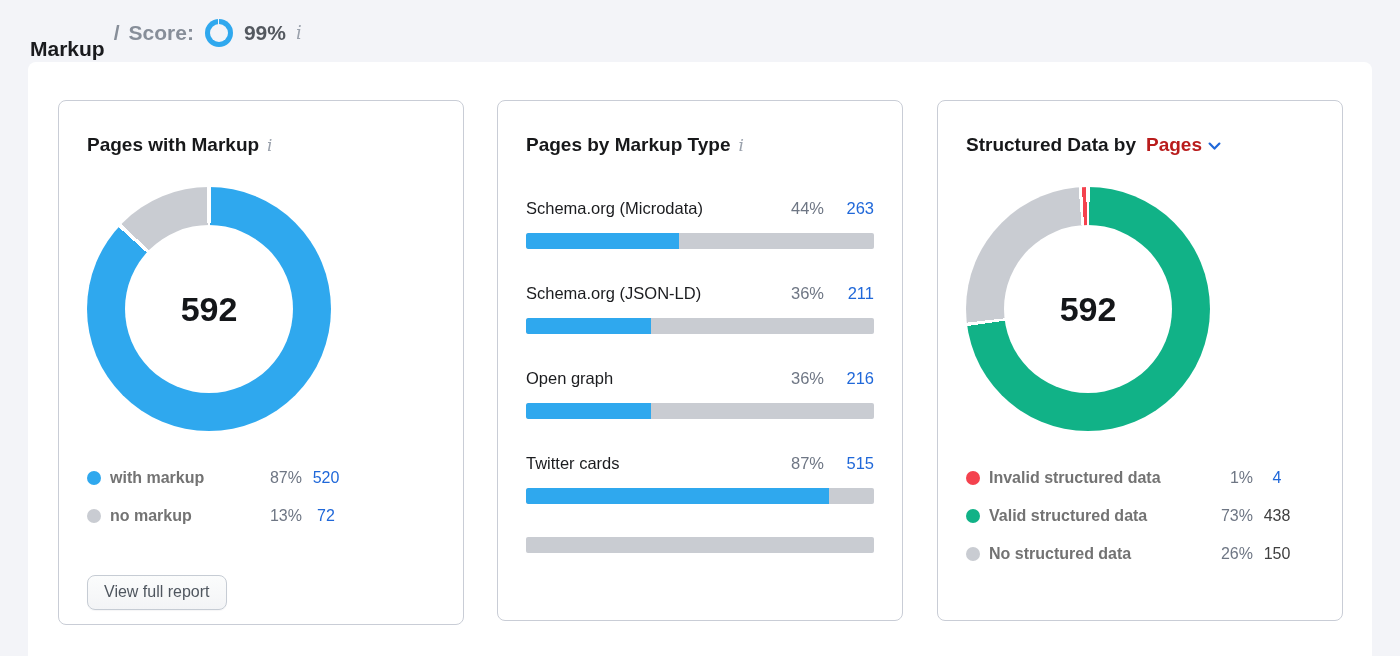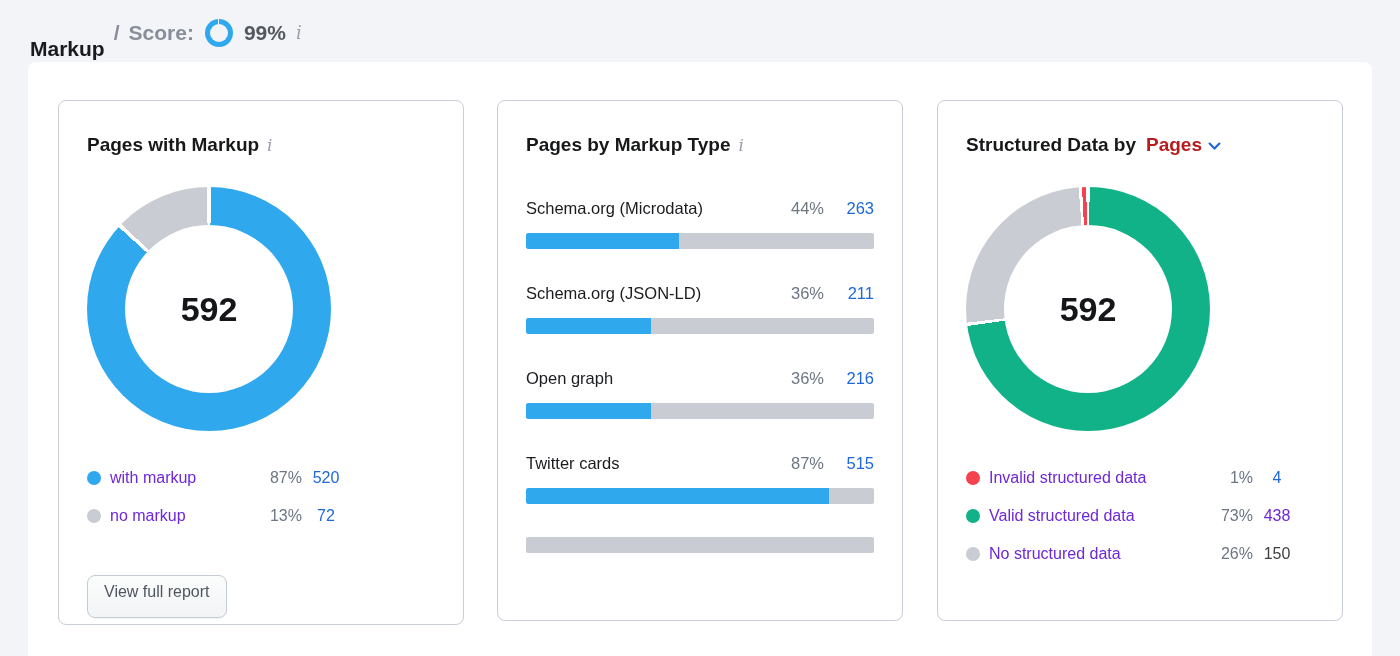--- a/index.html
+++ b/index.html
@@ -59,30 +59,30 @@
   .donut-hole {
     position: absolute; inset: 38px; border-radius: 50%; background: #fff;
     display: flex; align-items: center; justify-content: center;
   }
   .donut-total { font-size: 34px; font-weight: bold; color: #141619; }
 
   
   .legend { list-style: none; margin: 36px 0 0; padding: 0; }
   .lrow { display: flex; align-items: center; height: 22px; margin-bottom: 16px; font-size: 16px; }
   .dot { width: 14px; height: 14px; border-radius: 50%; flex: none; margin-right: 9px; }
-  .llabel { color: #6d28d9; }
+  .llabel { color: #737373; font-weight: bold; }
   .lrow-1 .llabel { width: 140px; }
   .lrow-3 .llabel { width: 212px; }
   .lpct { width: 52px; text-align: right; color: #6e7684; flex: none; }
   .lval { width: 48px; text-align: center; text-decoration: none; font-size: 16px; cursor: pointer; flex: none; }
 
   
   .btn {
     margin-top: 32px; display: inline-block;
-    padding: 7px 16px 16px; font-family: inherit; font-size: 16px; color: #4f565f;
+    padding: 7px 16px 8px; font-family: inherit; font-size: 16px; color: #4f565f;
     background: linear-gradient(#fbfcfc, #f3f4f6);
     border: 1px solid #c6ccd4; border-radius: 8px; cursor: pointer;
     box-shadow: 0 1px 1px rgba(20,30,40,0.04);
   }
 
   
   .mlist { margin-top: 40px; }
   .mrow { margin-bottom: 33px; }
   .mrow-top { display: flex; align-items: baseline; font-size: 16.5px; line-height: 22px; }
   .mrow-label { flex: 1; color: #1b1c1f; }
@@ -215,21 +215,21 @@
       <li class="lrow lrow-3">
         <span class="dot" style="background: rgb(244, 66, 78);"></span>
         <span class="llabel">Invalid structured data</span>
         <span class="lpct">1%</span>
         <a class="lval" style="color: rgb(32, 104, 217);">4</a>
       </li>
       <li class="lrow lrow-3">
         <span class="dot" style="background: rgb(17, 178, 135);"></span>
         <span class="llabel">Valid structured data</span>
         <span class="lpct">73%</span>
-        <a class="lval" style="color: #6d28d9;">438</a>
+        <a class="lval" style="color: #404040;">438</a>
       </li>
       <li class="lrow lrow-3">
         <span class="dot" style="background: rgb(201, 204, 210);"></span>
         <span class="llabel">No structured data</span>
         <span class="lpct">26%</span>
         <a class="lval" style="color: #404040;">150</a>
       </li>
     </ul>
   </section>
 

